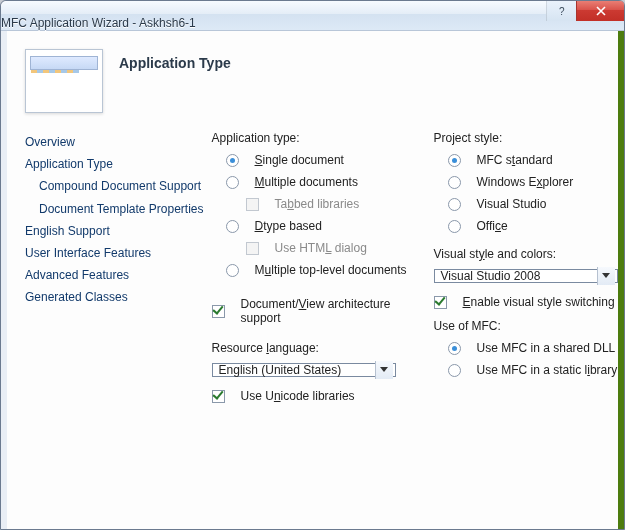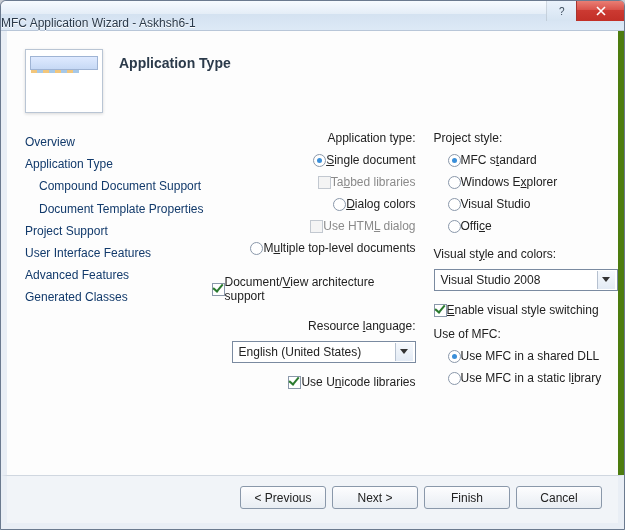--- a/index.html
+++ b/index.html
@@ -75,25 +75,25 @@
     width: 188px; padding-top: 4px;
     color: #123a6b; line-height: 1.85;
   }
   .sidebar .item { cursor: default; white-space: nowrap; }
   .sidebar .item.indent { padding-left: 14px; }
   .main {
     flex: 1; display: flex; gap: 18px;
     color: #222;
   }
   .col { display: flex; flex-direction: column; gap: 4px; }
-  .col1 { width: 204px; align-items: flex-end; }
+  .col1 { width: 204px; }
   .col2 { flex: 1; }
   .group-label { margin-top: 4px; margin-bottom: 2px; }
   .opt {
-    display: flex; align-items: center; gap: 0;
+    display: flex; align-items: center; gap: 16px;
     padding: 2px 0 2px 14px; cursor: default;
   }
   .opt.noindent { padding-left: 0; }
   .opt.disabled { color: #8a8a8a; }
   .opt.sub { padding-left: 34px; }
   .radio, .check {
     width: 13px; height: 13px; flex: none;
     border: 1px solid #8a98aa; background: #fff; position: relative;
   }
   .radio { border-radius: 50%; }
@@ -101,21 +101,21 @@
     content: ""; position: absolute; left: 3px; top: 3px; width: 5px; height: 5px;
     background: #3b8fd9; border-radius: 50%;
   }
   .check.checked::after {
     content: ""; position: absolute; left: 2px; top: -2px;
     width: 4px; height: 8px; border: solid #2a7a2e; border-width: 0 2px 2px 0;
     transform: rotate(40deg);
   }
   .disabled .radio, .disabled .check { border-color: #c2c8d0; background: #f4f4f4; }
   .select {
-    height: 22px; border: 1px solid #7a8aa0; background: #fff;
+    height: 14px; border: 1px solid #7a8aa0; background: #fff;
     display: flex; align-items: center; justify-content: space-between;
     padding: 0 2px 0 6px; margin-top: 2px; margin-bottom: 6px;
     width: 184px;
   }
   .select .arrow {
     width: 18px; height: 18px; border-left: 1px solid #b6c1d0;
     display: flex; align-items: center; justify-content: center;
     background: linear-gradient(to bottom, #f6f9fd, #e3ebf5);
   }
   .select .arrow svg { display: block; }
@@ -162,41 +162,45 @@
       <div class="preview-img"></div>
       <div class="page-heading">Application Type</div>
     </div>
 
     <div class="body-row">
       <div class="sidebar">
         <div class="item">Overview</div>
         <div class="item">Application Type</div>
         <div class="item indent">Compound Document Support</div>
         <div class="item indent">Document Template Properties</div>
-        <div class="item">Project Support</div>
+        <div class="item">English Support</div>
         <div class="item">User Interface Features</div>
         <div class="item">Advanced Features</div>
         <div class="item">Generated Classes</div>
       </div>
 
       <div class="main">
         <div class="col col1">
           <div class="group-label">Application type:</div>
 
           <div class="opt">
             <span class="radio checked"></span>
             <span><u>S</u><span>ingle document</span></span>
           </div>
+          <div class="opt">
+            <span class="radio"></span>
+            <span><u>M</u><span>ultiple documents</span></span>
+          </div>
           <div class="opt sub disabled">
             <span class="check"></span>
             <span>Ta<u>b</u><span>bed libraries</span></span>
           </div>
           <div class="opt">
             <span class="radio"></span>
-            <span><u>D</u><span>ialog colors</span></span>
+            <span><u>D</u><span>type based</span></span>
           </div>
           <div class="opt sub disabled">
             <span class="check"></span>
             <span>Use HTM<u>L</u> dialog</span>
           </div>
           <div class="opt">
             <span class="radio"></span>
             <span>M<u>u</u><span>ltiple top-level documents</span></span>
           </div>
 
@@ -261,19 +265,13 @@
           </div>
           <div class="opt">
             <span class="radio"></span>
             <span>Use MFC in a static l<u>i</u>brary</span>
           </div>
         </div>
       </div>
     </div>
   </div>
 
-  <div class="button-row">
-    <div class="btn-std">&lt; Previous</div>
-    <div class="btn-std">Next &gt;</div>
-    <div class="btn-std">Finish</div>
-    <div class="btn-std">Cancel</div>
-  </div>
 </div>
 
 </body></html>

